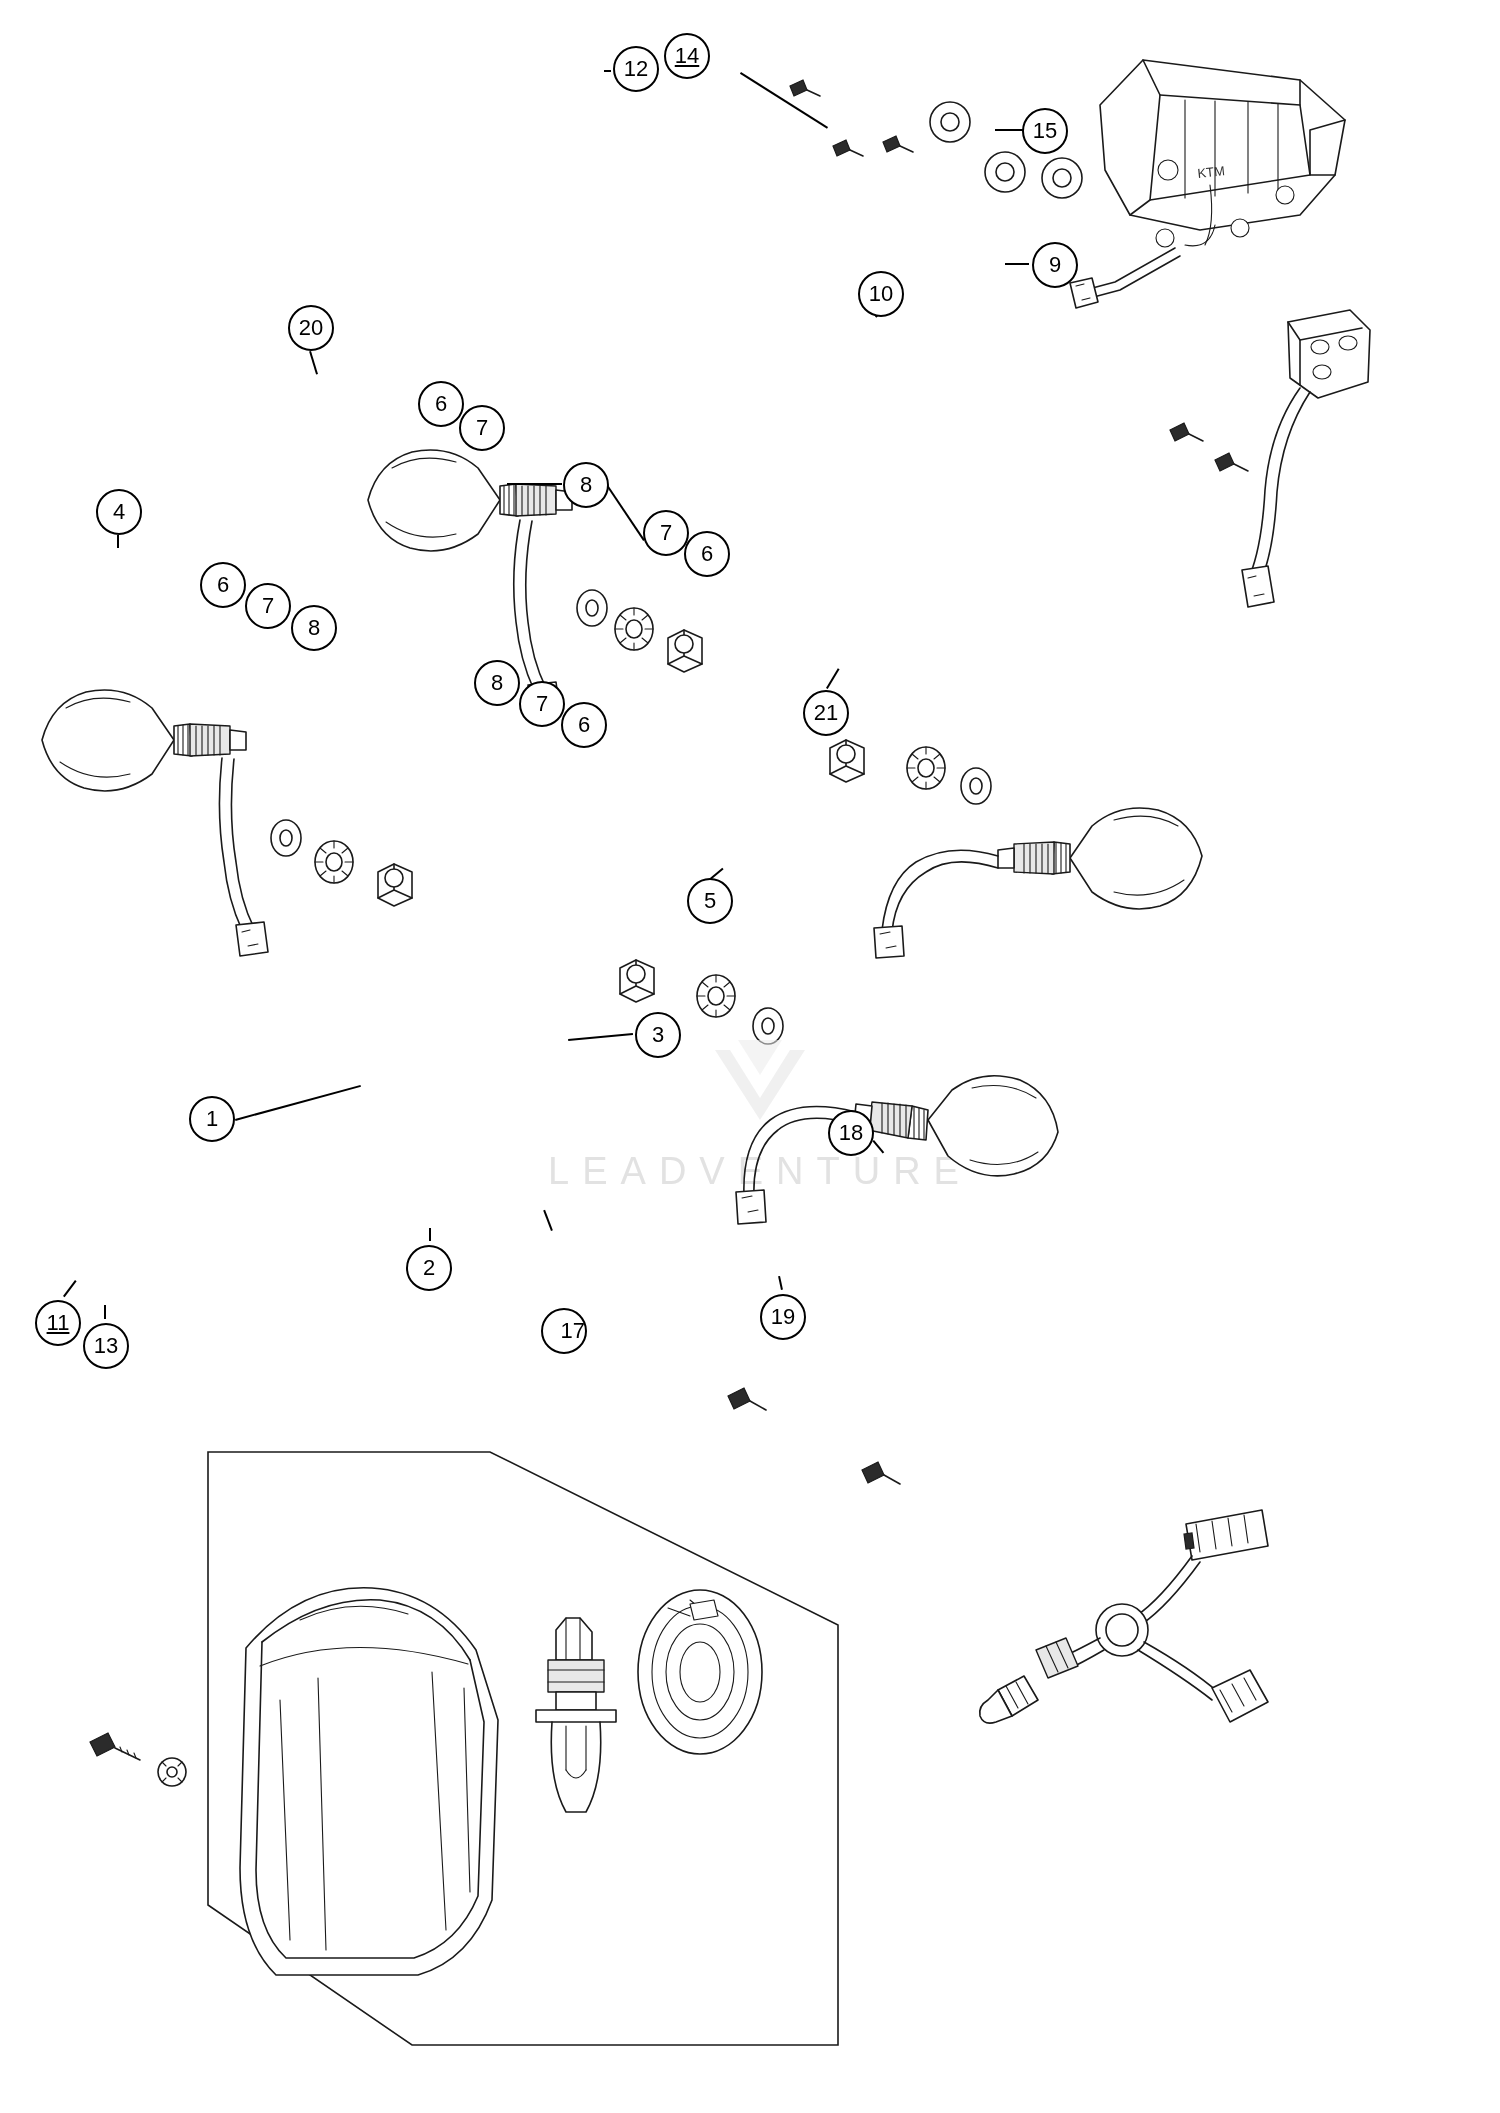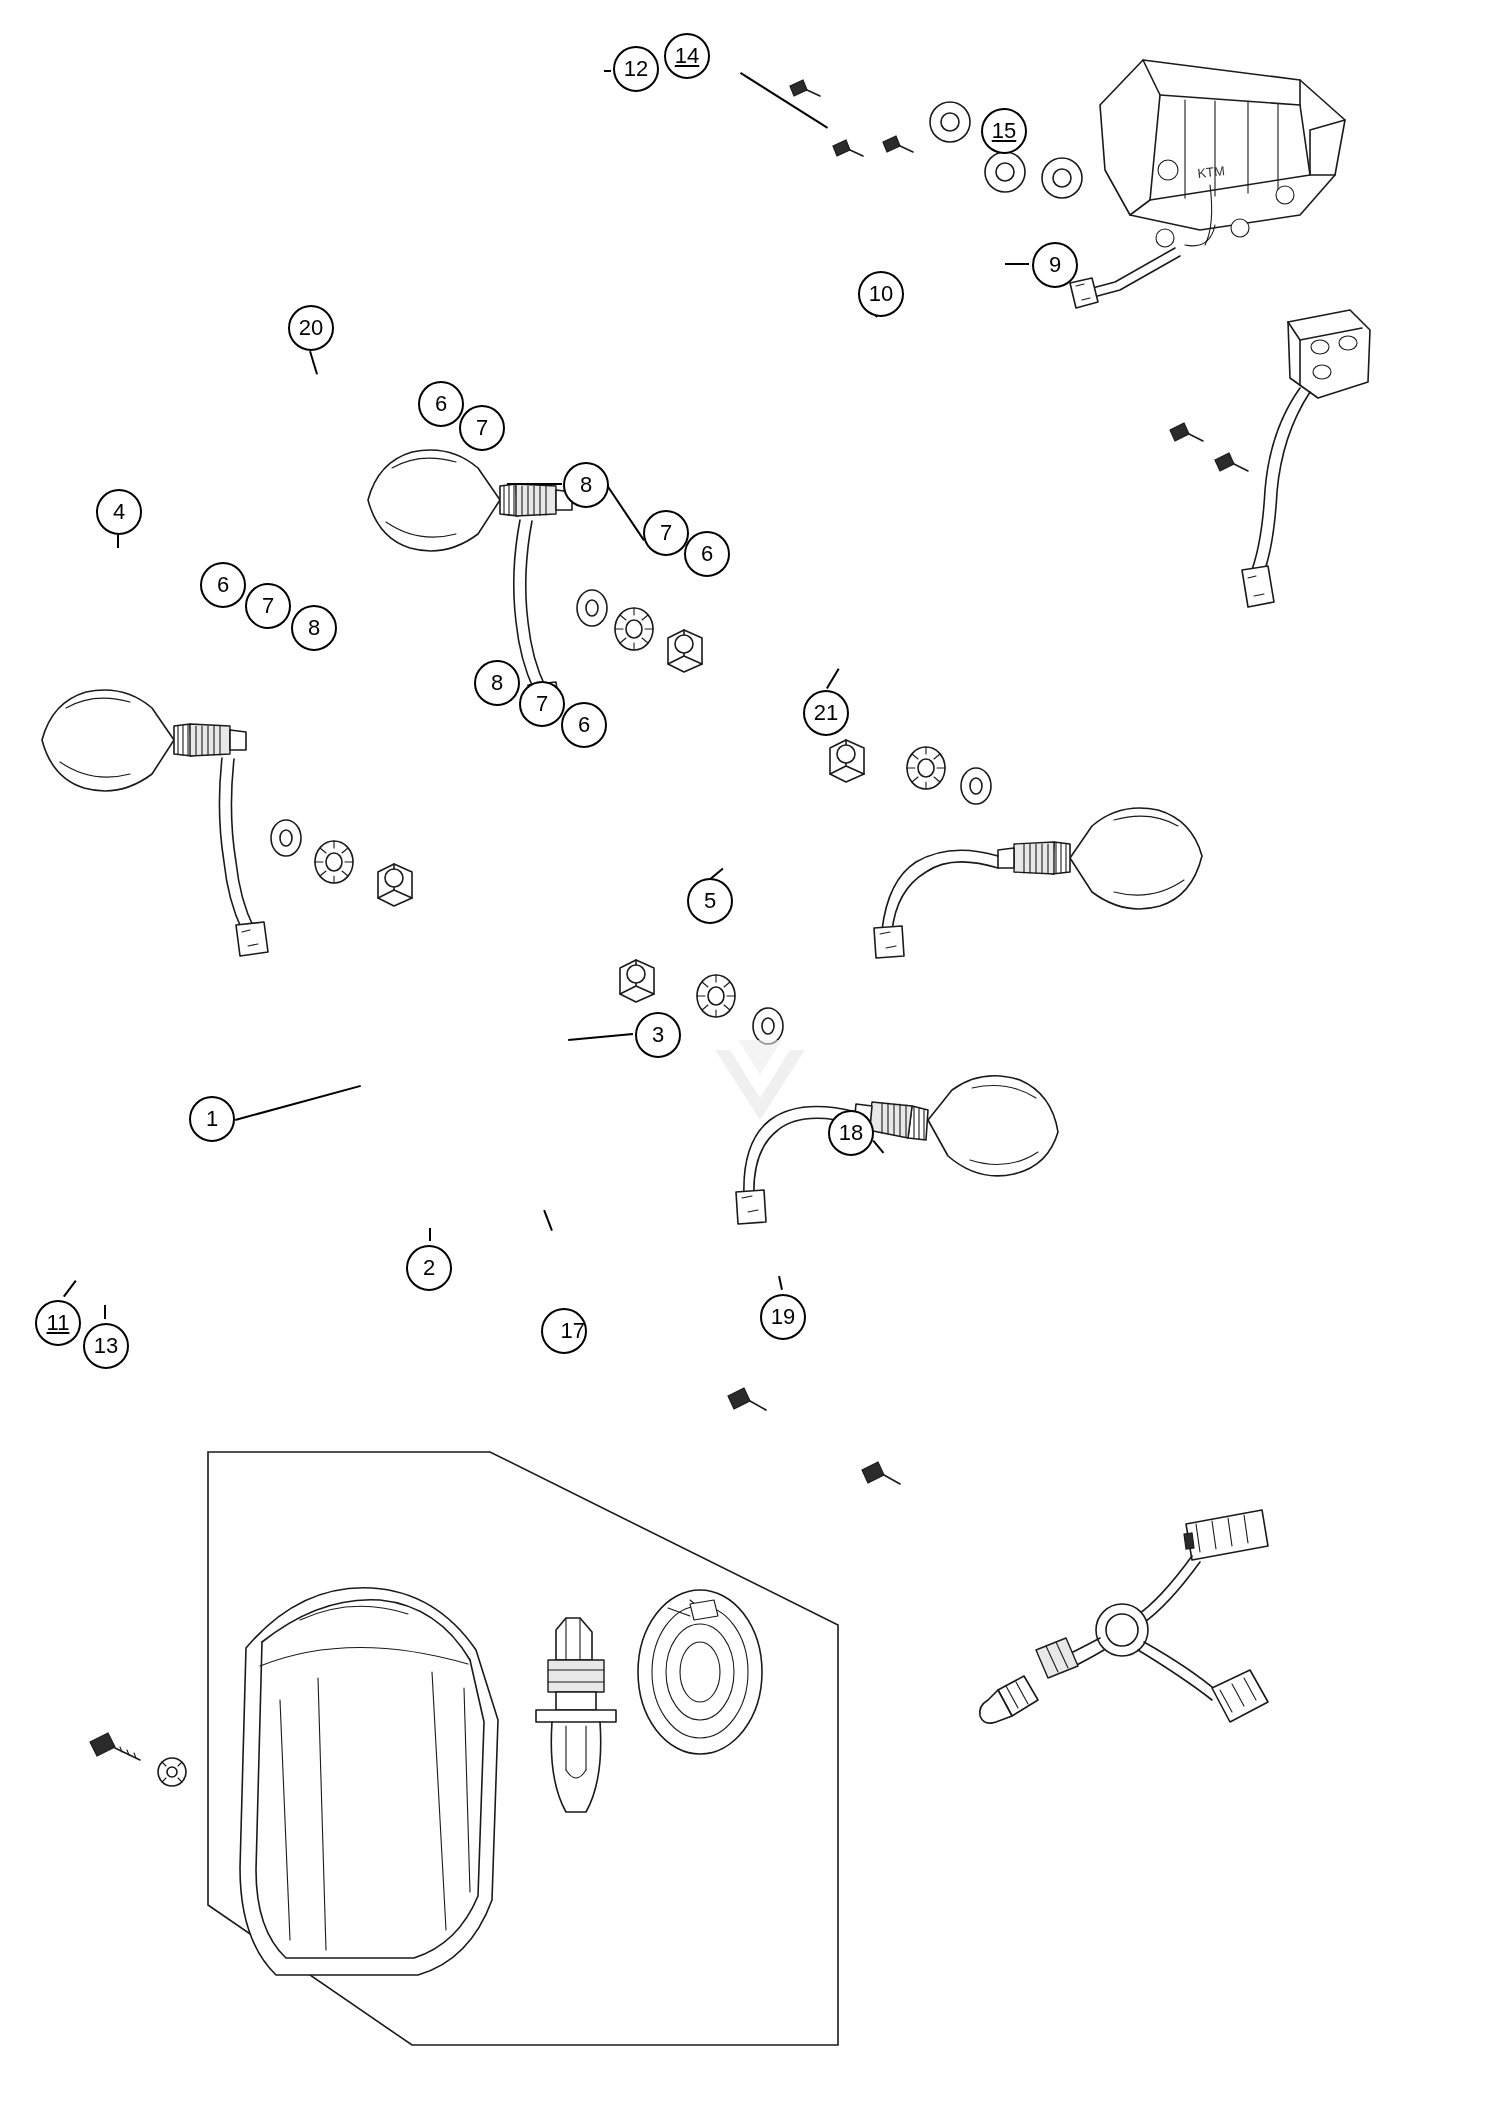--- a/index.html
+++ b/index.html
@@ -360,20 +360,23 @@
       <path class="ln-thin" d="M1006 1686 L1018 1708 M1016 1682 L1028 1704"></path>
       <path class="fillw" d="M988 1700 Q 978 1706 980 1716 Q 984 1726 996 1722 L1012 1716 L998 1690 Z"></path>
     </g>
 
     <g opacity="0.55">
       <path d="M715 1050 L760 1120 L805 1050 L790 1050 L760 1098 L730 1050 Z" fill="#e4e4e4"></path>
       <path d="M738 1040 L760 1075 L782 1040 Z" fill="#ececec"></path>
     </g>
   </svg>
 
+  <div class="watermark">
+    <div class="wm-text">LEADVENTURE</div>
+  </div>
 
   <div id="leaders-layer">
       <div class="leader" style="left: 611px; top: 72px; width: 7px; transform: rotate(180deg);"></div>
       <div class="leader" style="left: 741px; top: 72px; width: 102.927px; transform: rotate(32.3004deg);"></div>
       <div class="leader" style="left: 1024px; top: 131px; width: 29px; transform: rotate(180deg);"></div>
       <div class="leader" style="left: 1029px; top: 265px; width: 24px; transform: rotate(180deg);"></div>
       <div class="leader" style="left: 882px; top: 312px; width: 8.48528px; transform: rotate(135deg);"></div>
       <div class="leader" style="left: 311px; top: 351px; width: 24.0416px; transform: rotate(73.0725deg);"></div>
       <div class="leader" style="left: 562px; top: 485px; width: 55px; transform: rotate(180deg);"></div>
       <div class="leader" style="left: 608px; top: 485px; width: 66.2873px; transform: rotate(56.0702deg);"></div>
@@ -406,21 +409,21 @@
       <div class="callout" style="left: 519px; top: 681px;">7</div>
       <div class="callout" style="left: 291px; top: 605px;">8</div>
       <div class="callout" style="left: 563px; top: 462px;">8</div>
       <div class="callout" style="left: 474px; top: 660px;">8</div>
       <div class="callout" style="left: 1032px; top: 242px;">9</div>
       <div class="callout" style="left: 858px; top: 271px;">10</div>
       <div class="callout" style="left: 35px; top: 1300px; text-decoration: underline;">11</div>
       <div class="callout" style="left: 613px; top: 46px;">12</div>
       <div class="callout" style="left: 83px; top: 1323px;">13</div>
       <div class="callout" style="left: 664px; top: 33px; text-decoration: underline;">14</div>
-      <div class="callout" style="left: 981px; top: 108px; text-decoration: underline;">15</div>
+      <div class="callout" style="left: 1022px; top: 108px;">15</div>
       <div class="callout" style="left: 541px; top: 1308px; text-align: right;">17</div>
       <div class="callout" style="left: 828px; top: 1110px;">18</div>
       <div class="callout" style="left: 760px; top: 1294px;">19</div>
       <div class="callout" style="left: 288px; top: 305px;">20</div>
       <div class="callout" style="left: 803px; top: 690px;">21</div>
     </div>
 
 
 </div>
 

